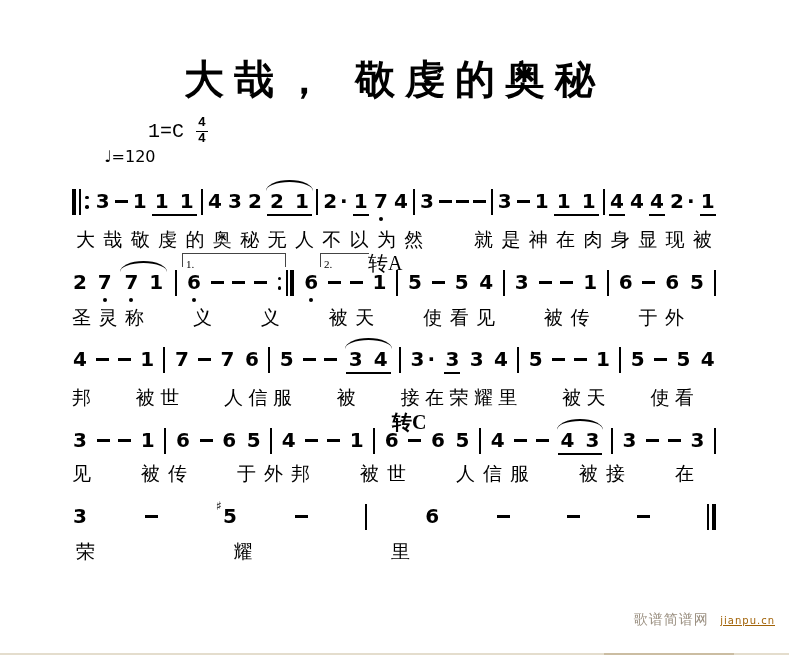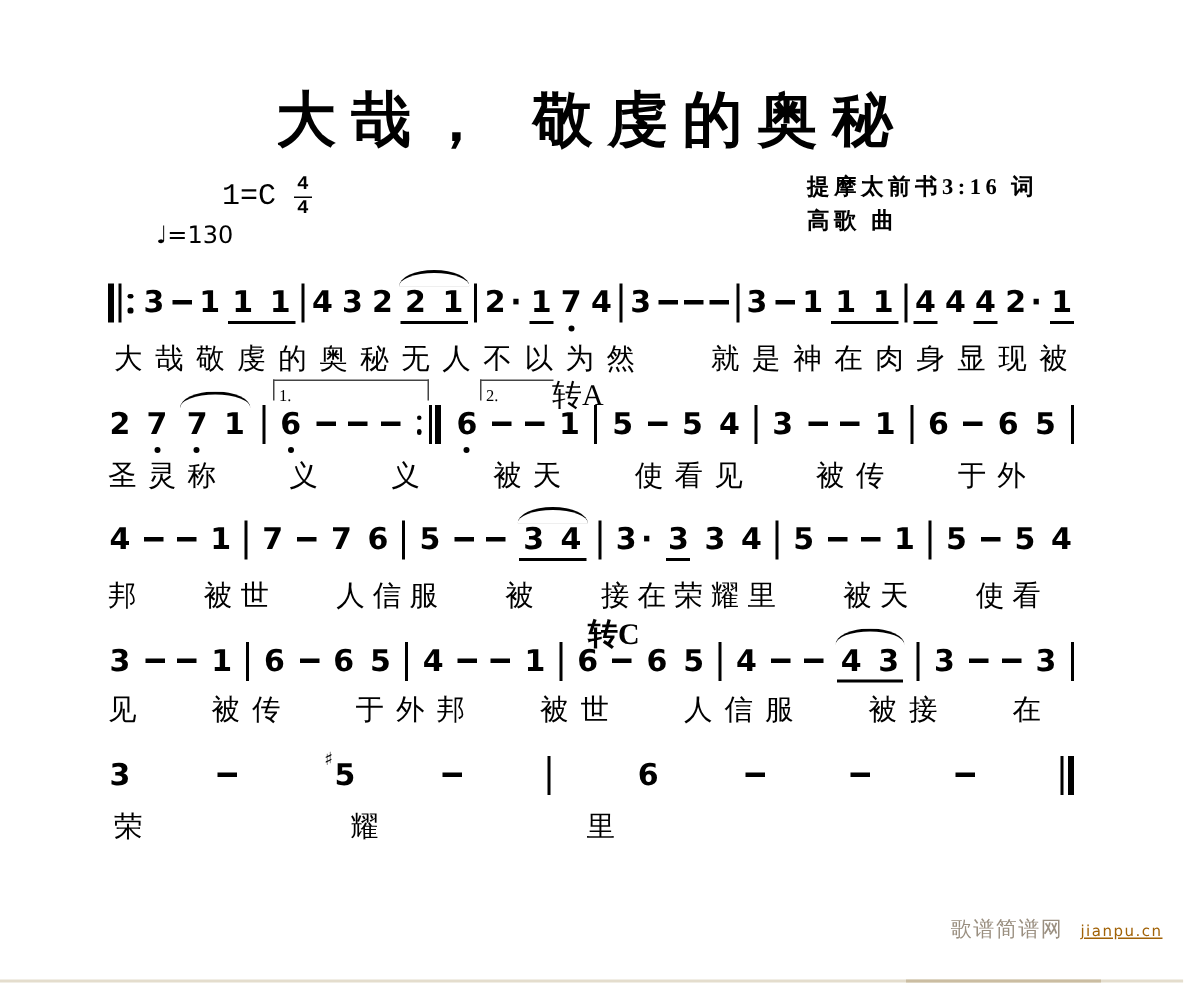--- a/index.html
+++ b/index.html
@@ -86,26 +86,22 @@
 
   <div class="title">大哉， 敬虔的奥秘</div>
 
   <div class="keysig">
     <span>1=C</span>
     <span class="frac">
       <span class="ftop">4</span>
       <span>4</span>
     </span>
   </div>
-  <div class="tempo">♩=130</div>
-
-  <div class="credits">
-    <div>提摩太前书3:16 词</div>
-    <div>高歌 曲</div>
-  </div>
+  <div class="tempo">♩=120</div>
+
 
   <div class="mrow mr1">
     <div class="mline">
         <span class="barw">
           <i class="bl thick"></i>
           <i class="bl"></i>
           <i class="dots">
             <u></u>
             <u></u>
           </i>

